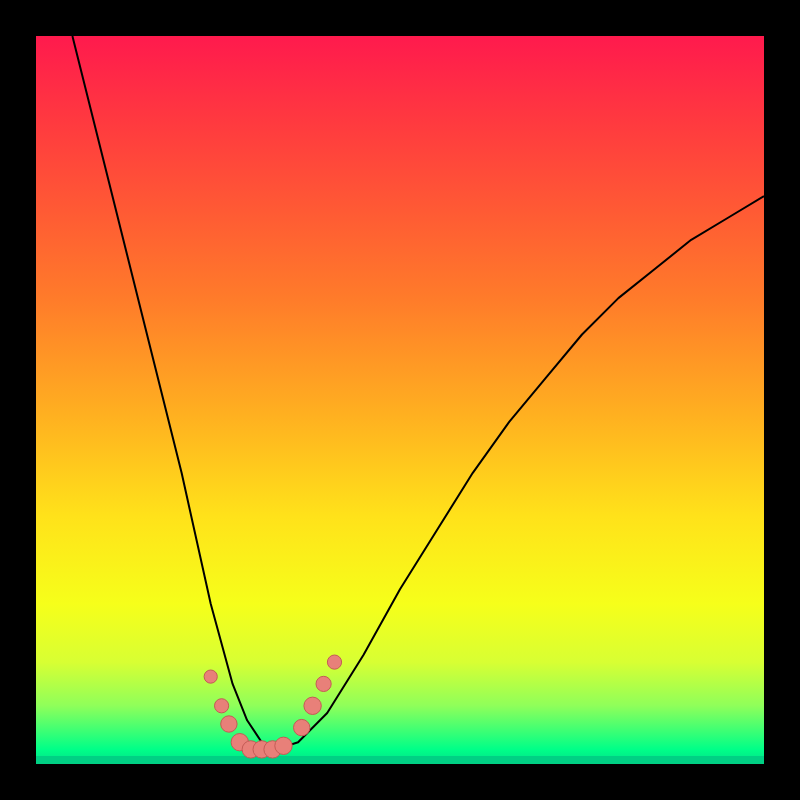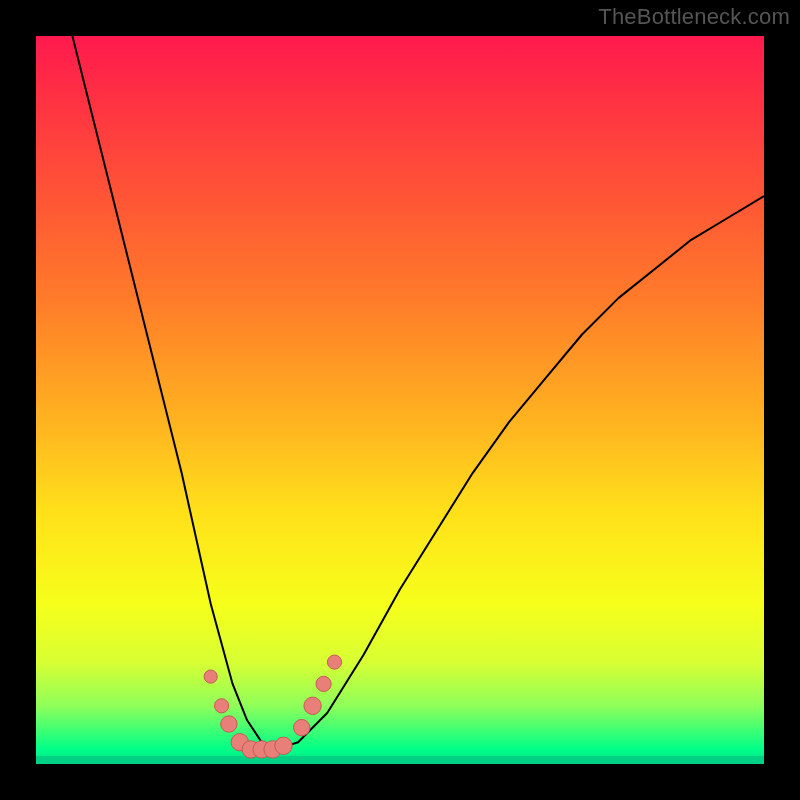--- a/index.html
+++ b/index.html
@@ -85,14 +85,13 @@
         <circle cx="225.7" cy="713.4" r="8.7" fill="#e88079" stroke="#c45b55" stroke-width="1"></circle>
         <circle cx="236.6" cy="713.4" r="8.7" fill="#e88079" stroke="#c45b55" stroke-width="1"></circle>
         <circle cx="247.5" cy="709.8" r="8.7" fill="#e88079" stroke="#c45b55" stroke-width="1"></circle>
         <circle cx="265.7" cy="691.6" r="8.2" fill="#e88079" stroke="#c45b55" stroke-width="1"></circle>
         <circle cx="276.6" cy="669.8" r="8.7" fill="#e88079" stroke="#c45b55" stroke-width="1"></circle>
         <circle cx="287.6" cy="647.9" r="7.6" fill="#e88079" stroke="#c45b55" stroke-width="1"></circle>
         <circle cx="298.5" cy="626.1" r="7.1" fill="#e88079" stroke="#c45b55" stroke-width="1"></circle>
       </g>
   </svg>
 
-  <div class="watermark">TheBottleneck.com</div>
 </div>
 
 </body></html>

